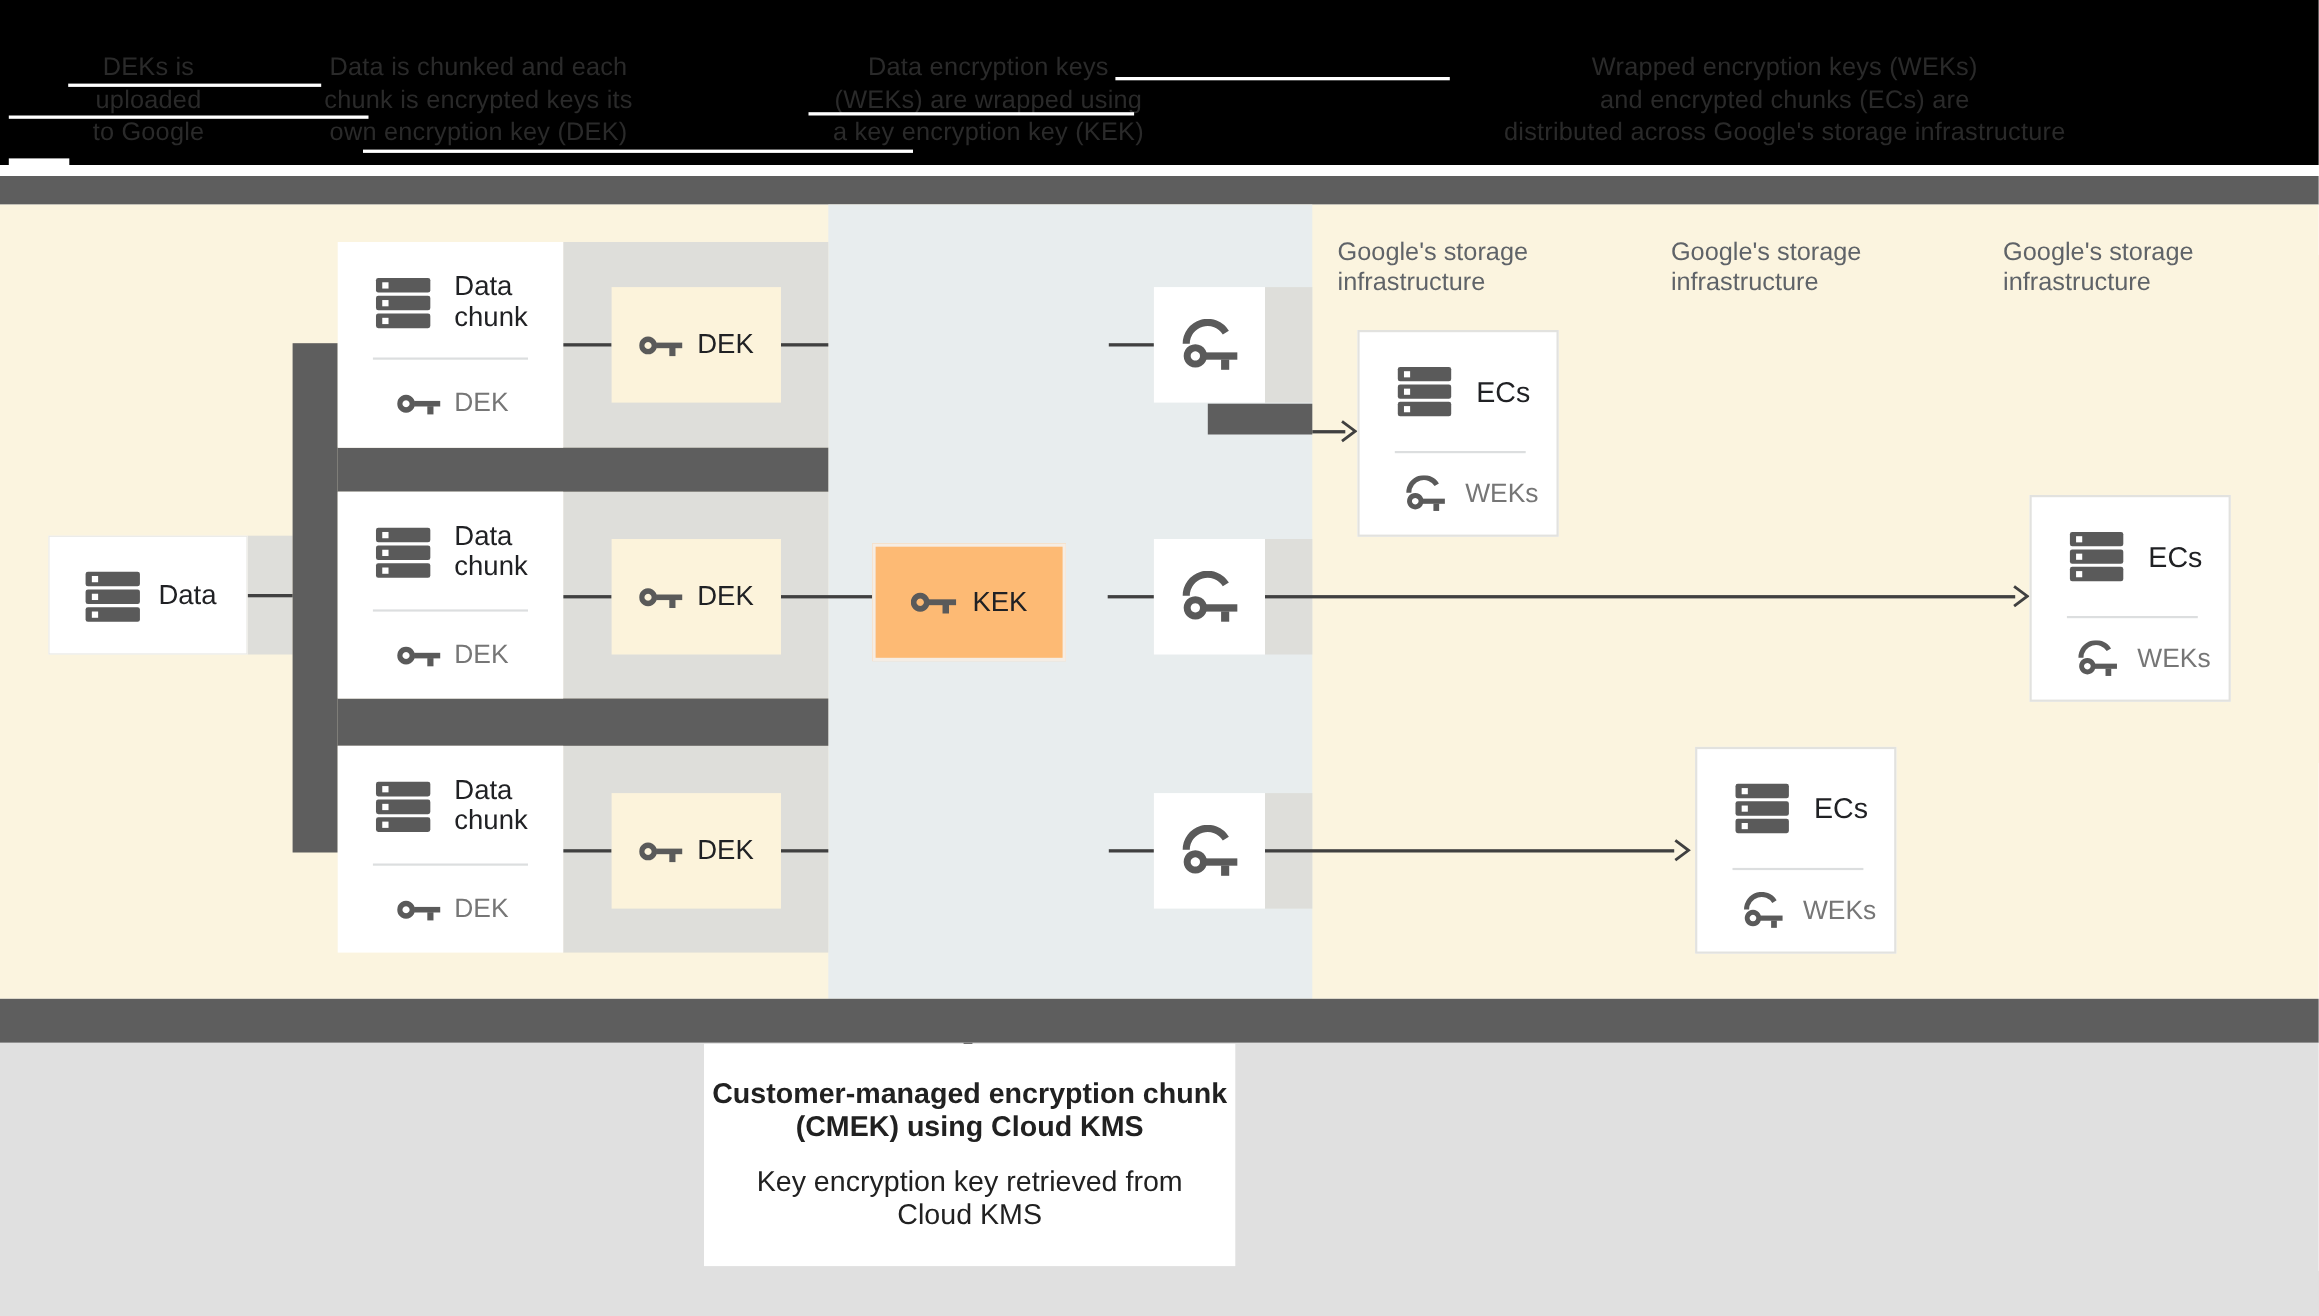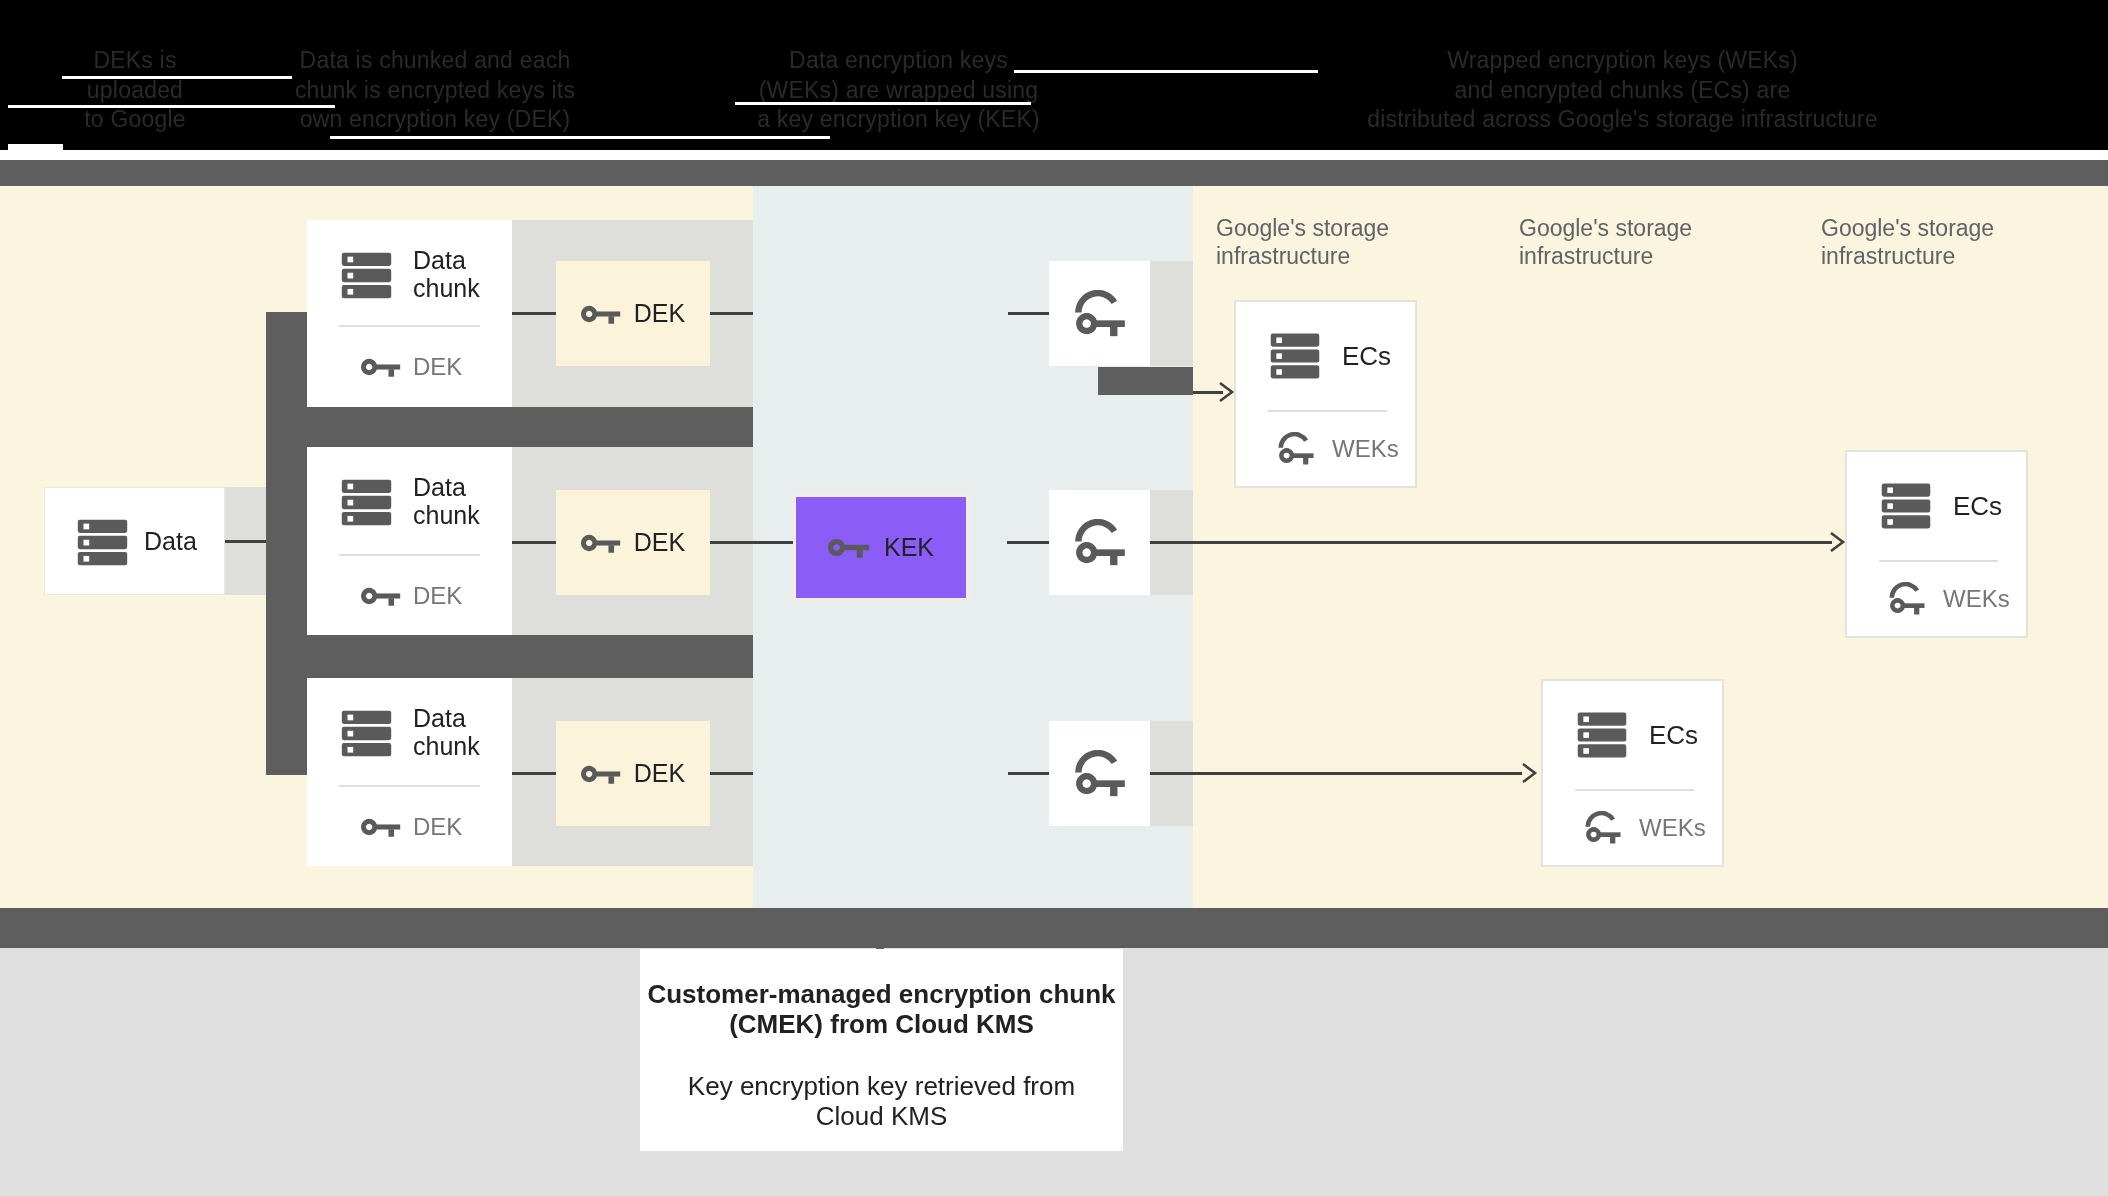--- a/index.html
+++ b/index.html
@@ -15,32 +15,32 @@
   
   .cream{position:absolute;left:0;top:186px;width:2108px;height:722px;background:#fbf4df;}
   .kms-band{position:absolute;left:753px;top:186px;width:440px;height:722px;background:#e8edee;}
   .graypatch{position:absolute;background:#dededa;}
   .darkshape{position:absolute;background:#5e5e5e;}
   
   .white-card{position:absolute;background:#fff;}
   .chunk-card{position:absolute;left:307px;width:205px;background:#fff;}
   .dek-box{position:absolute;left:556px;width:154px;height:105px;background:#fcf3db;
            display:flex;align-items:center;justify-content:center;gap:13px;}
-  .kek-box{position:absolute;left:793px;top:494px;width:176px;height:107px;background:#8b5cf6;
+  .kek-box{position:absolute;left:793px;top:494px;width:176px;height:107px;background:#fdba74;
            border:3px solid #f5ede4;box-sizing:border-box;
            display:flex;align-items:center;justify-content:center;gap:14px;}
   .key-box{position:absolute;left:1049px;width:101px;height:105px;background:#fff;
            display:flex;align-items:center;justify-content:center;}
   .ecs-card{position:absolute;width:183px;height:188px;background:#fff;
             border:2px solid #e2e2df;box-sizing:border-box;}
   .callout{position:absolute;left:640px;top:949px;width:483px;height:202px;background:#fff;
            text-align:center;}
   .callout p{margin:0;font-size:26px;line-height:30px;color:#212121;}
   .callout .p1{padding-top:30px;font-weight:bold;}
-  .callout .p2{margin-top:32px;}
+  .callout .p2{margin-top:20px;}
   .callout .b{font-weight:normal;}
   
   .box-label{font-size:25px;color:#202124;}
   .card-title{position:absolute;left:106px;top:26px;font-size:25px;line-height:28px;color:#202124;}
   .divider{position:absolute;height:2px;background:#dcdedf;}
   .gray-label{position:absolute;display:flex;align-items:center;font-size:24px;color:#767676;}
   .dark-flex-label{position:absolute;display:flex;align-items:center;font-size:25px;color:#202124;}
   .storage-label{position:absolute;top:214px;font-size:23px;line-height:28px;color:#5f6368;}
   .line{position:absolute;height:3px;background:#404040;}
   .ic{position:absolute;color:#5a5a5a;}
@@ -299,21 +299,21 @@
     <div class="gray-label" style="left:96px;top:130px;height:33px;">WEKs</div>
   </div>
 
   <div class="band" style="top:908px;height:40px;"></div>
   <div class="abs" style="left:0;top:948px;width:2108px;height:248px;background:#e0e0e0;"></div>
   <div class="darkshape" style="left:876px;top:948px;width:8px;height:9px;"></div>
 
   <div class="callout">
     <p class="p1">
       <span>Customer-managed encryption chunk</span><br>
-      <span>(CMEK) from Cloud KMS</span>
+      <span>(CMEK) using Cloud KMS</span>
     </p>
     <p class="p2">
       <span>Key encryption key retrieved from</span><br>
       <span class="b">Cloud KMS</span>
     </p>
   </div>
 
 </div>
 
 </body></html>

